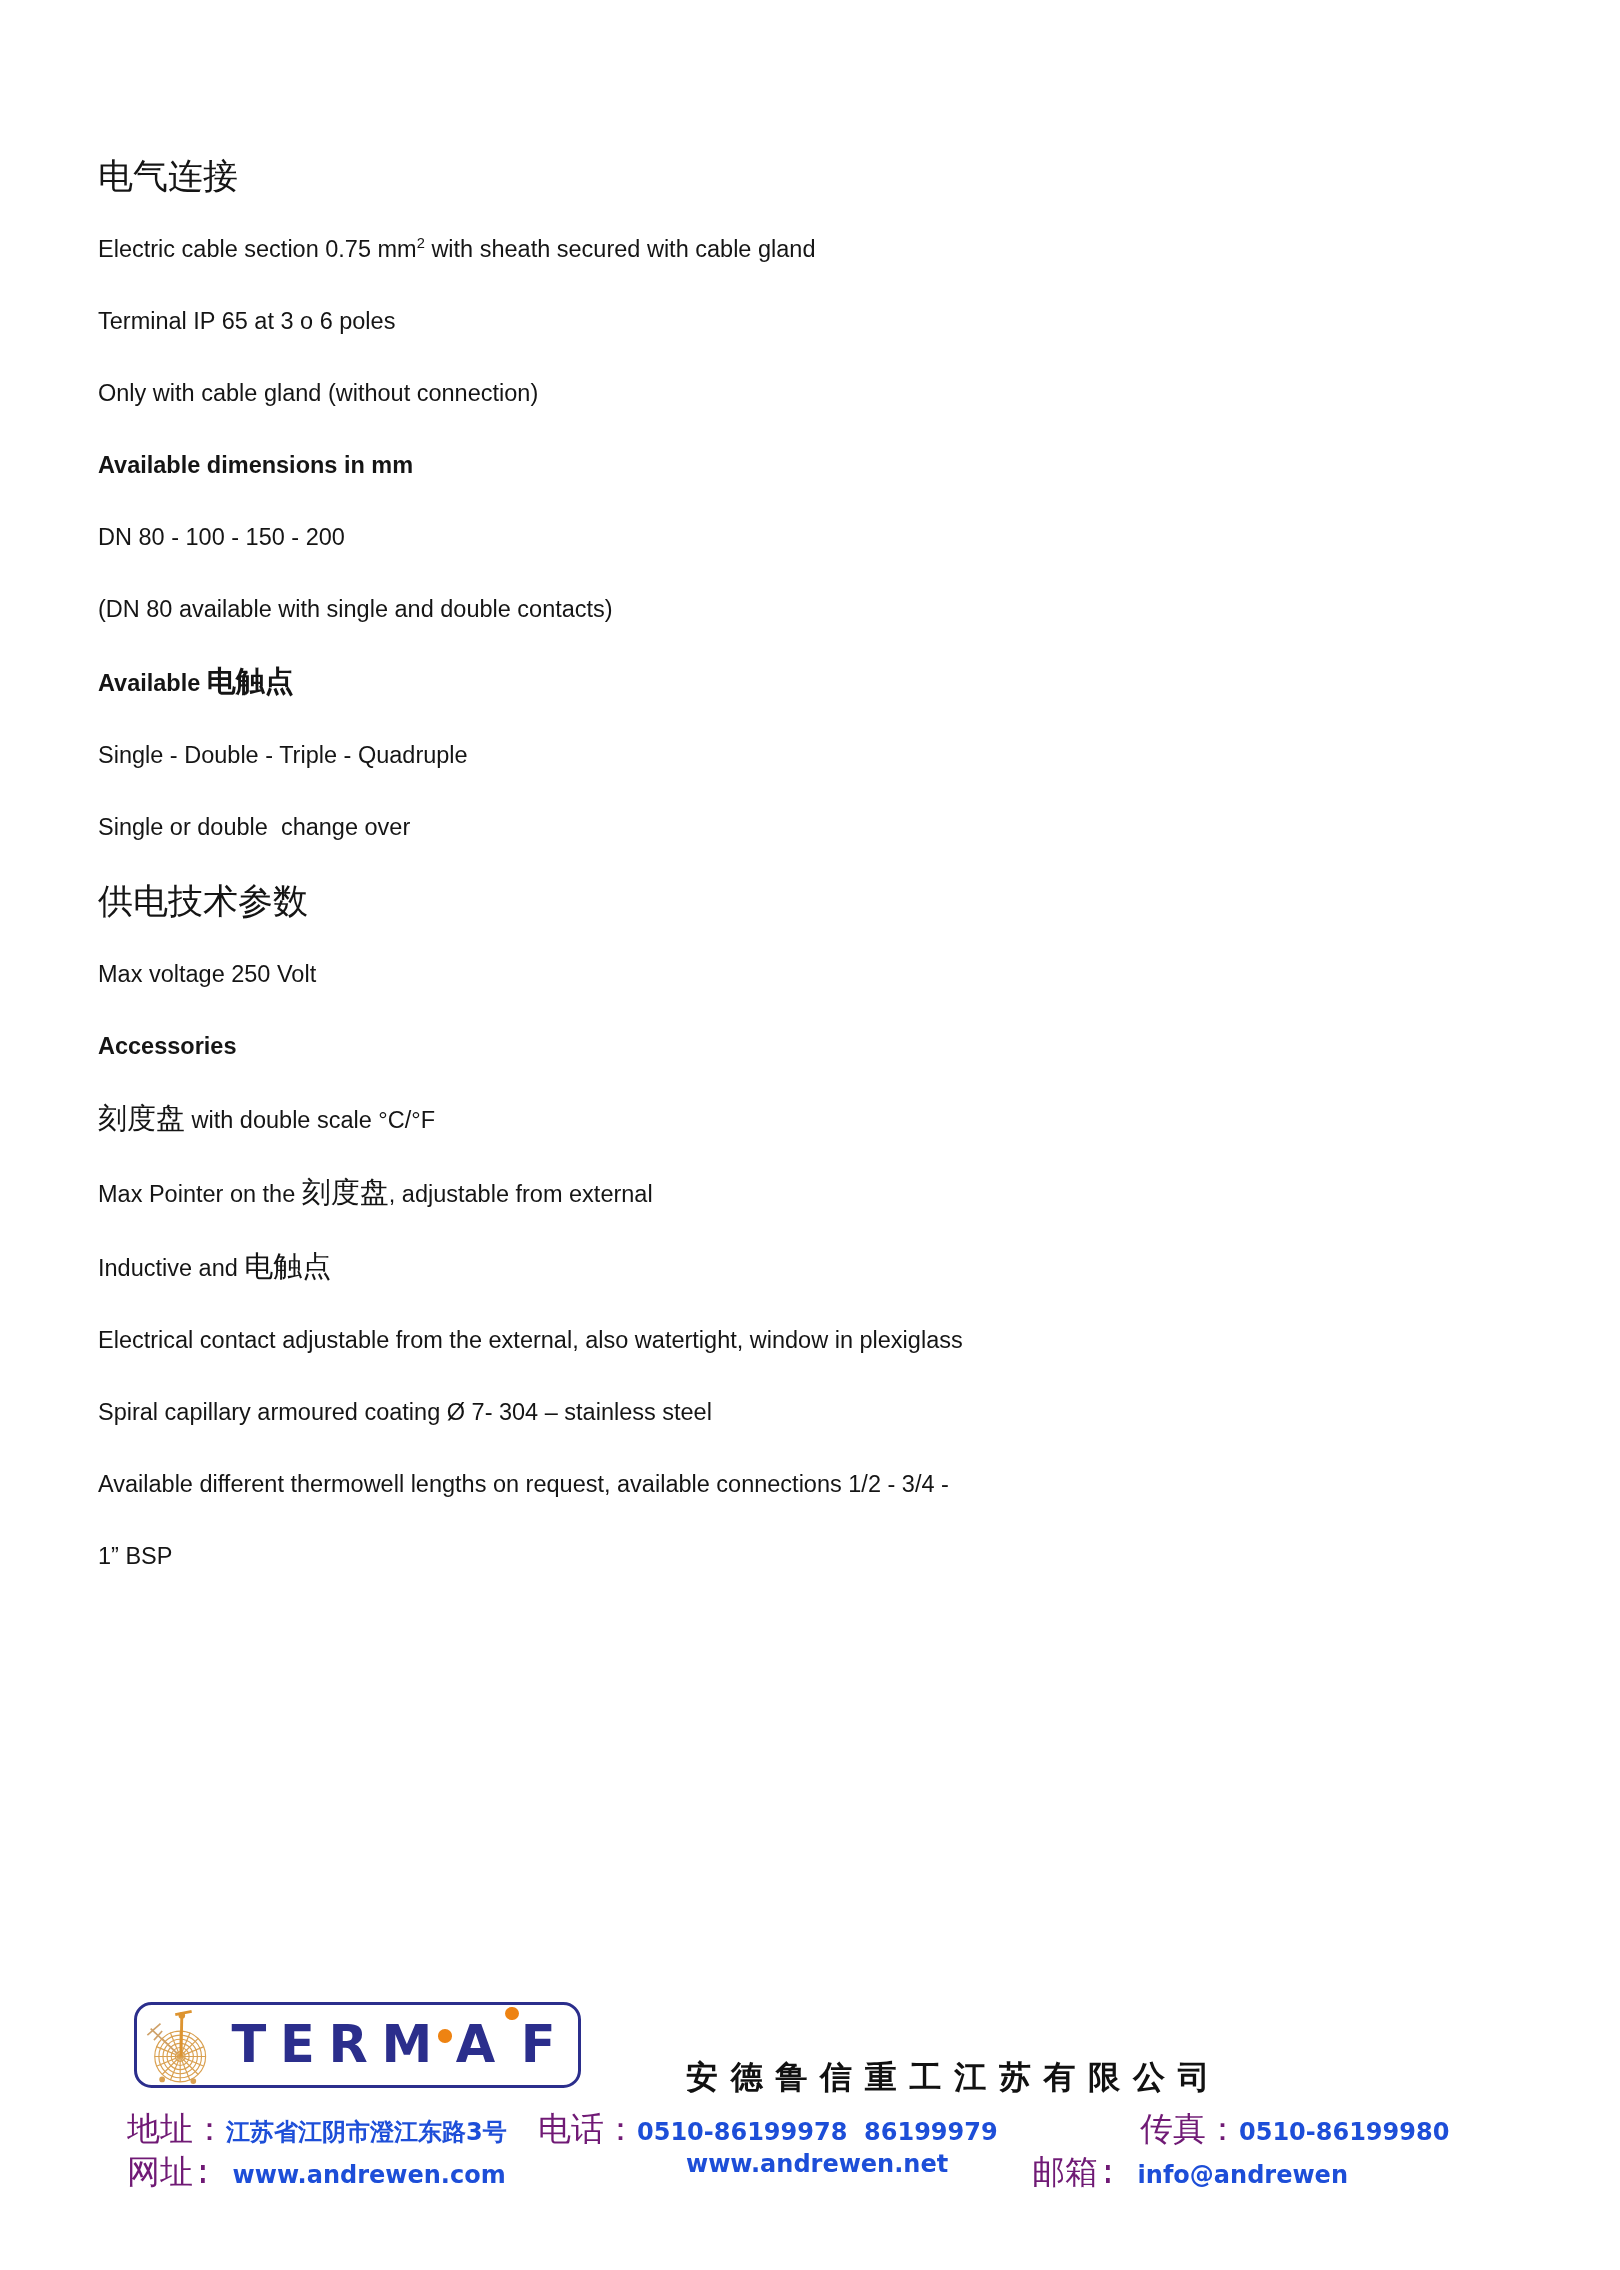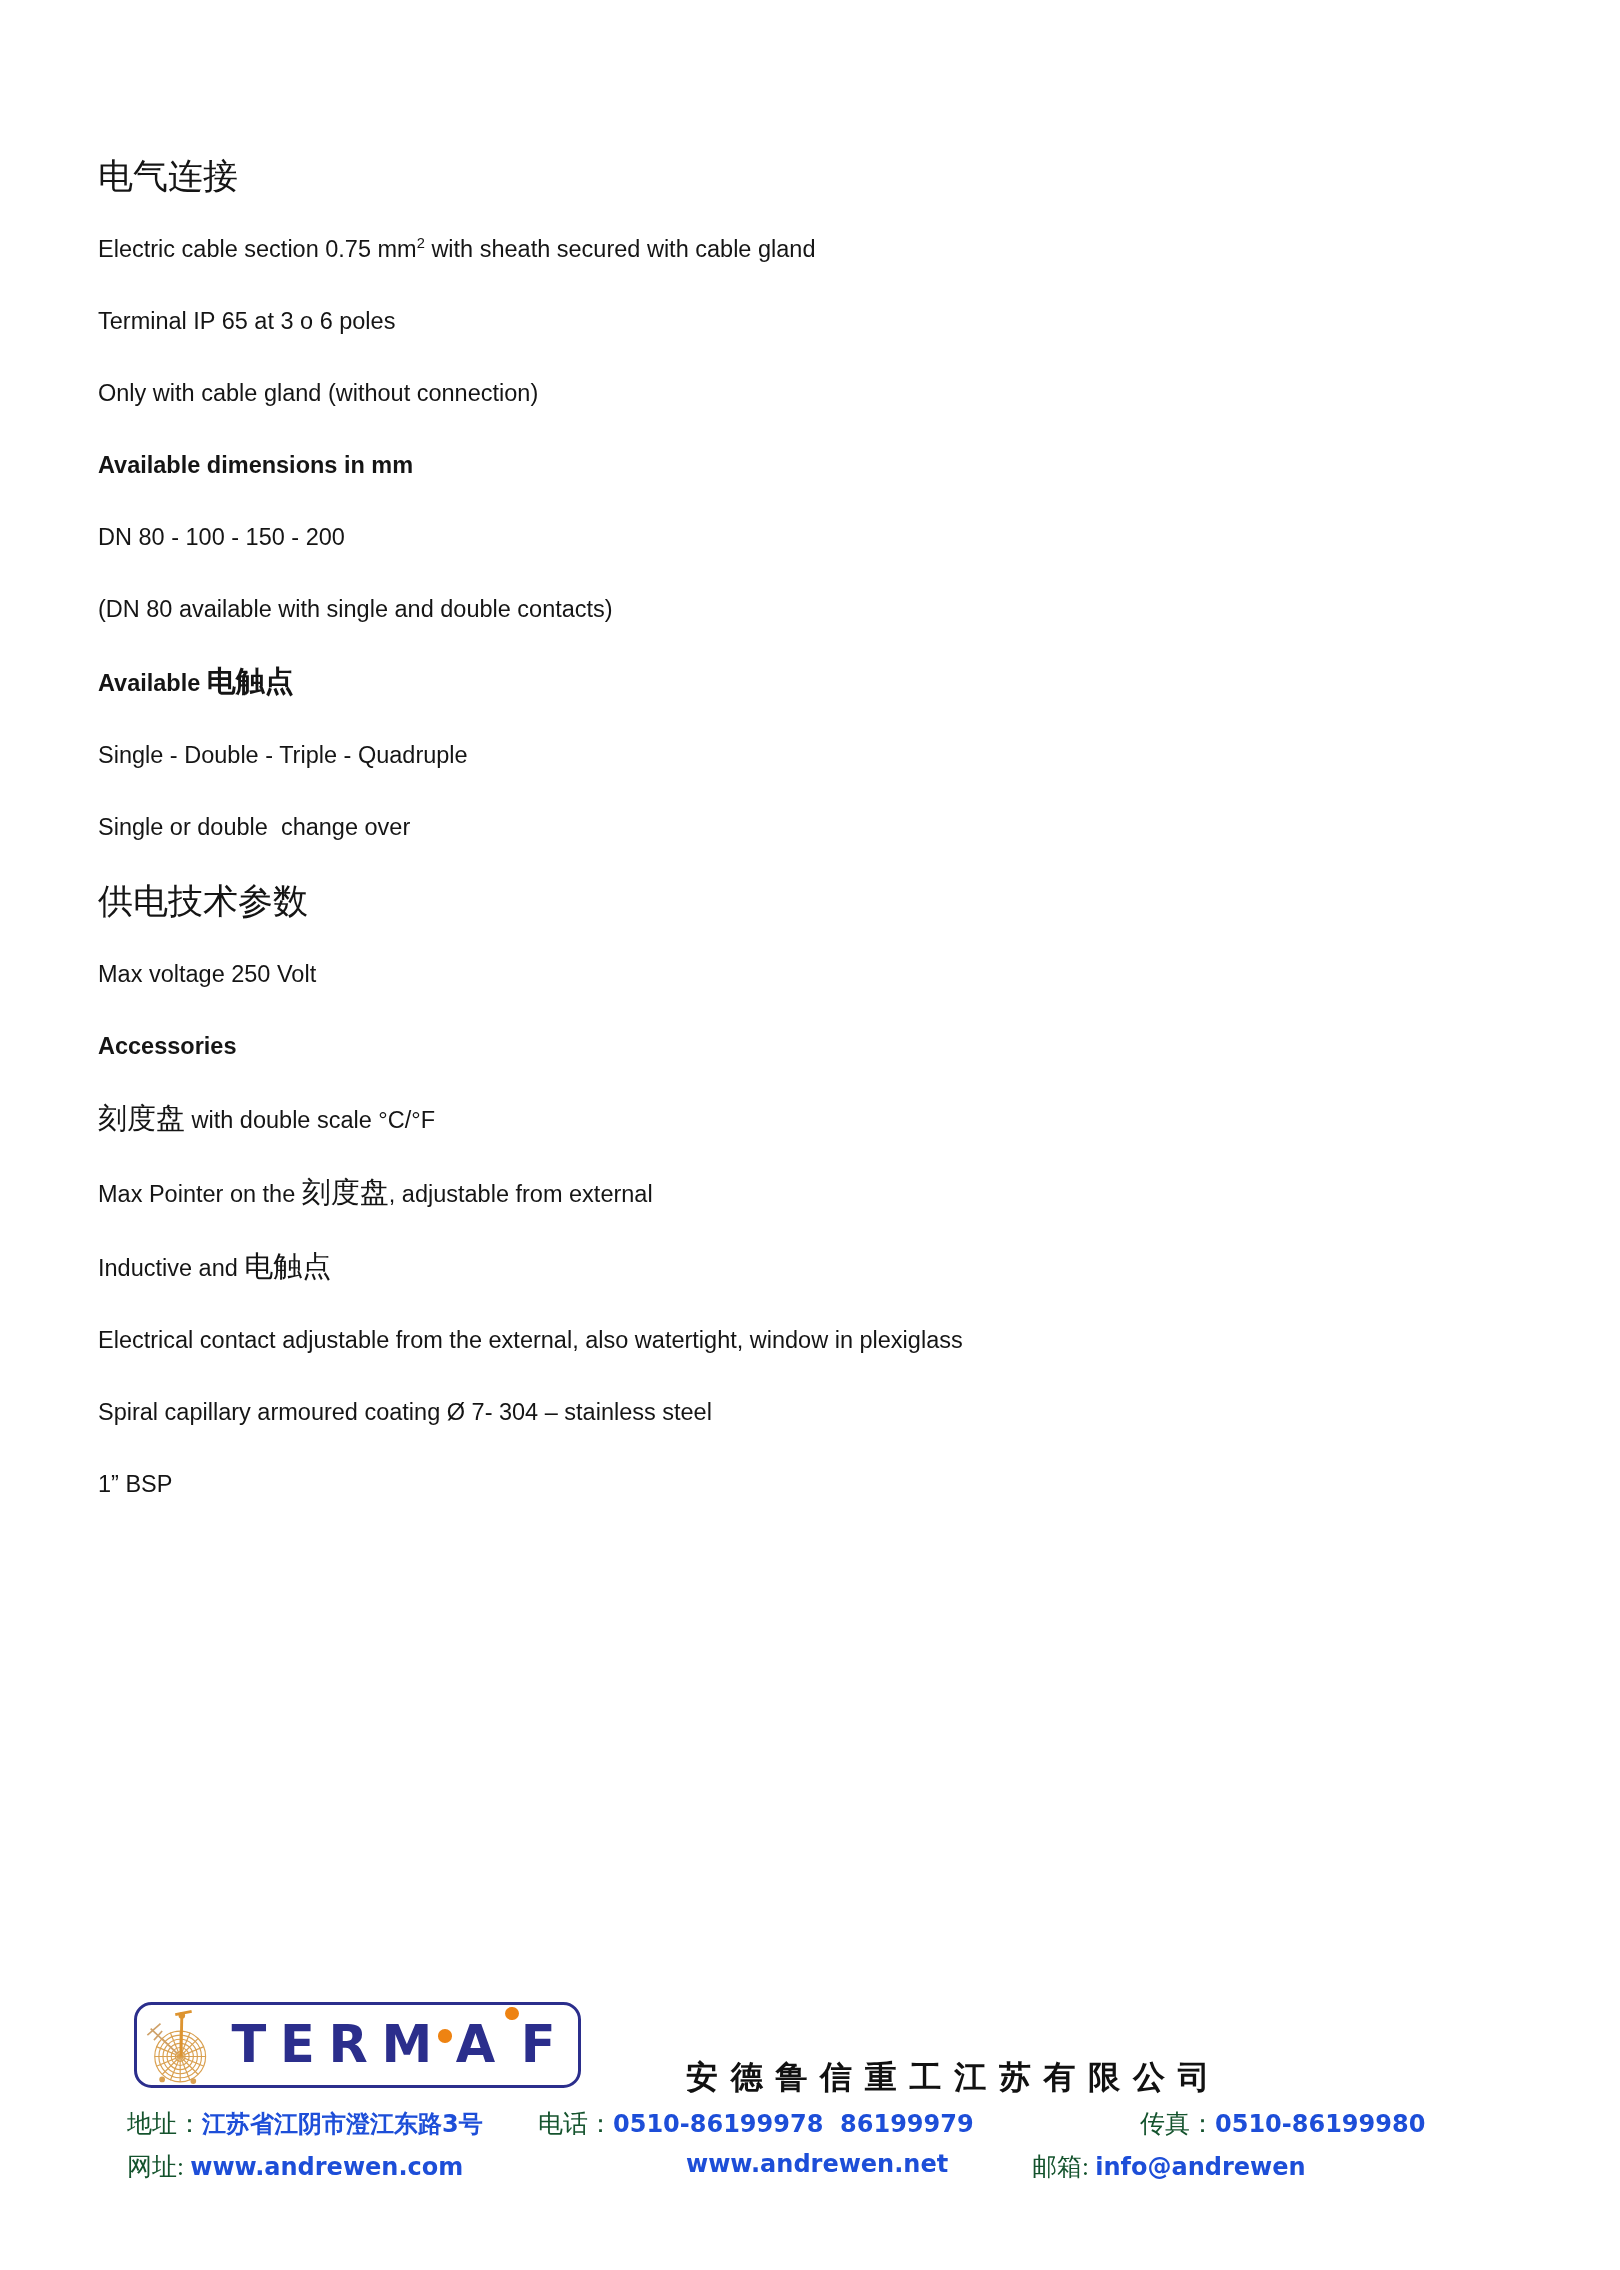--- a/index.html
+++ b/index.html
@@ -42,22 +42,22 @@
   .dot-low { position:relative; top:14.7px; margin:0 3.9px 0 -7.8px; }
   .dot-high { position:relative; top:-7.8px; margin:0 2px 0 -3.9px; }
 
   .company {
     position:absolute; left:686px; top:2056px;
     font-size:32px; font-weight:bold; letter-spacing:12.7px; color:#111;
     font-family:"Liberation Serif","DejaVu Serif",serif; white-space:nowrap;
   }
   .frow { position:absolute; white-space:nowrap; }
   .frow .lbl {
-    font-size:25px; color:#14532d;
-    font-family:Liberation Serif, serif;
+    font-size:33px; color:#701a75;
+    font-family:Liberation Mono, monospace;
   }
   .frow .val {
     font-size:24px; font-weight:600; color:#1d4ed8; white-space:pre;
     font-family:"DejaVu Sans","Liberation Sans",sans-serif;
   }
   .r1 { top:2107px; }
   .r2 { top:2150px; }
 </style>
 </head>
 <body>
@@ -79,20 +79,21 @@
 
   <div class="textblock sec2">
     <p class="cjk-heading">供电技术参数</p>
     <p>Max voltage 250 Volt</p>
     <p class="b">Accessories</p>
     <p><span class="cjk">刻度盘</span><span> with double scale °C/°F</span></p>
     <p><span>Max Pointer on the </span><span class="cjk">刻度盘</span><span>, adjustable from external</span></p>
     <p><span>Inductive and </span><span class="cjk">电触点</span></p>
     <p>Electrical contact adjustable from the external, also watertight, window in plexiglass</p>
     <p>Spiral capillary armoured coating Ø 7- 304 – stainless steel</p>
+    <p>Available different thermowell lengths on request, available connections 1/2 - 3/4 -</p>
     <p>1” BSP</p>
   </div>
 
   <div class="logo-box">
     <svg class="logo-icon" viewBox="0 0 90 100" xmlns="http://www.w3.org/2000/svg">
       <g stroke="#d9a050" fill="none" stroke-width="1.4">
         <circle cx="44" cy="64" r="31"></circle>
         <circle cx="44" cy="64" r="26"></circle>
         <circle cx="44" cy="64" r="21"></circle>
         <circle cx="44" cy="64" r="16"></circle>

